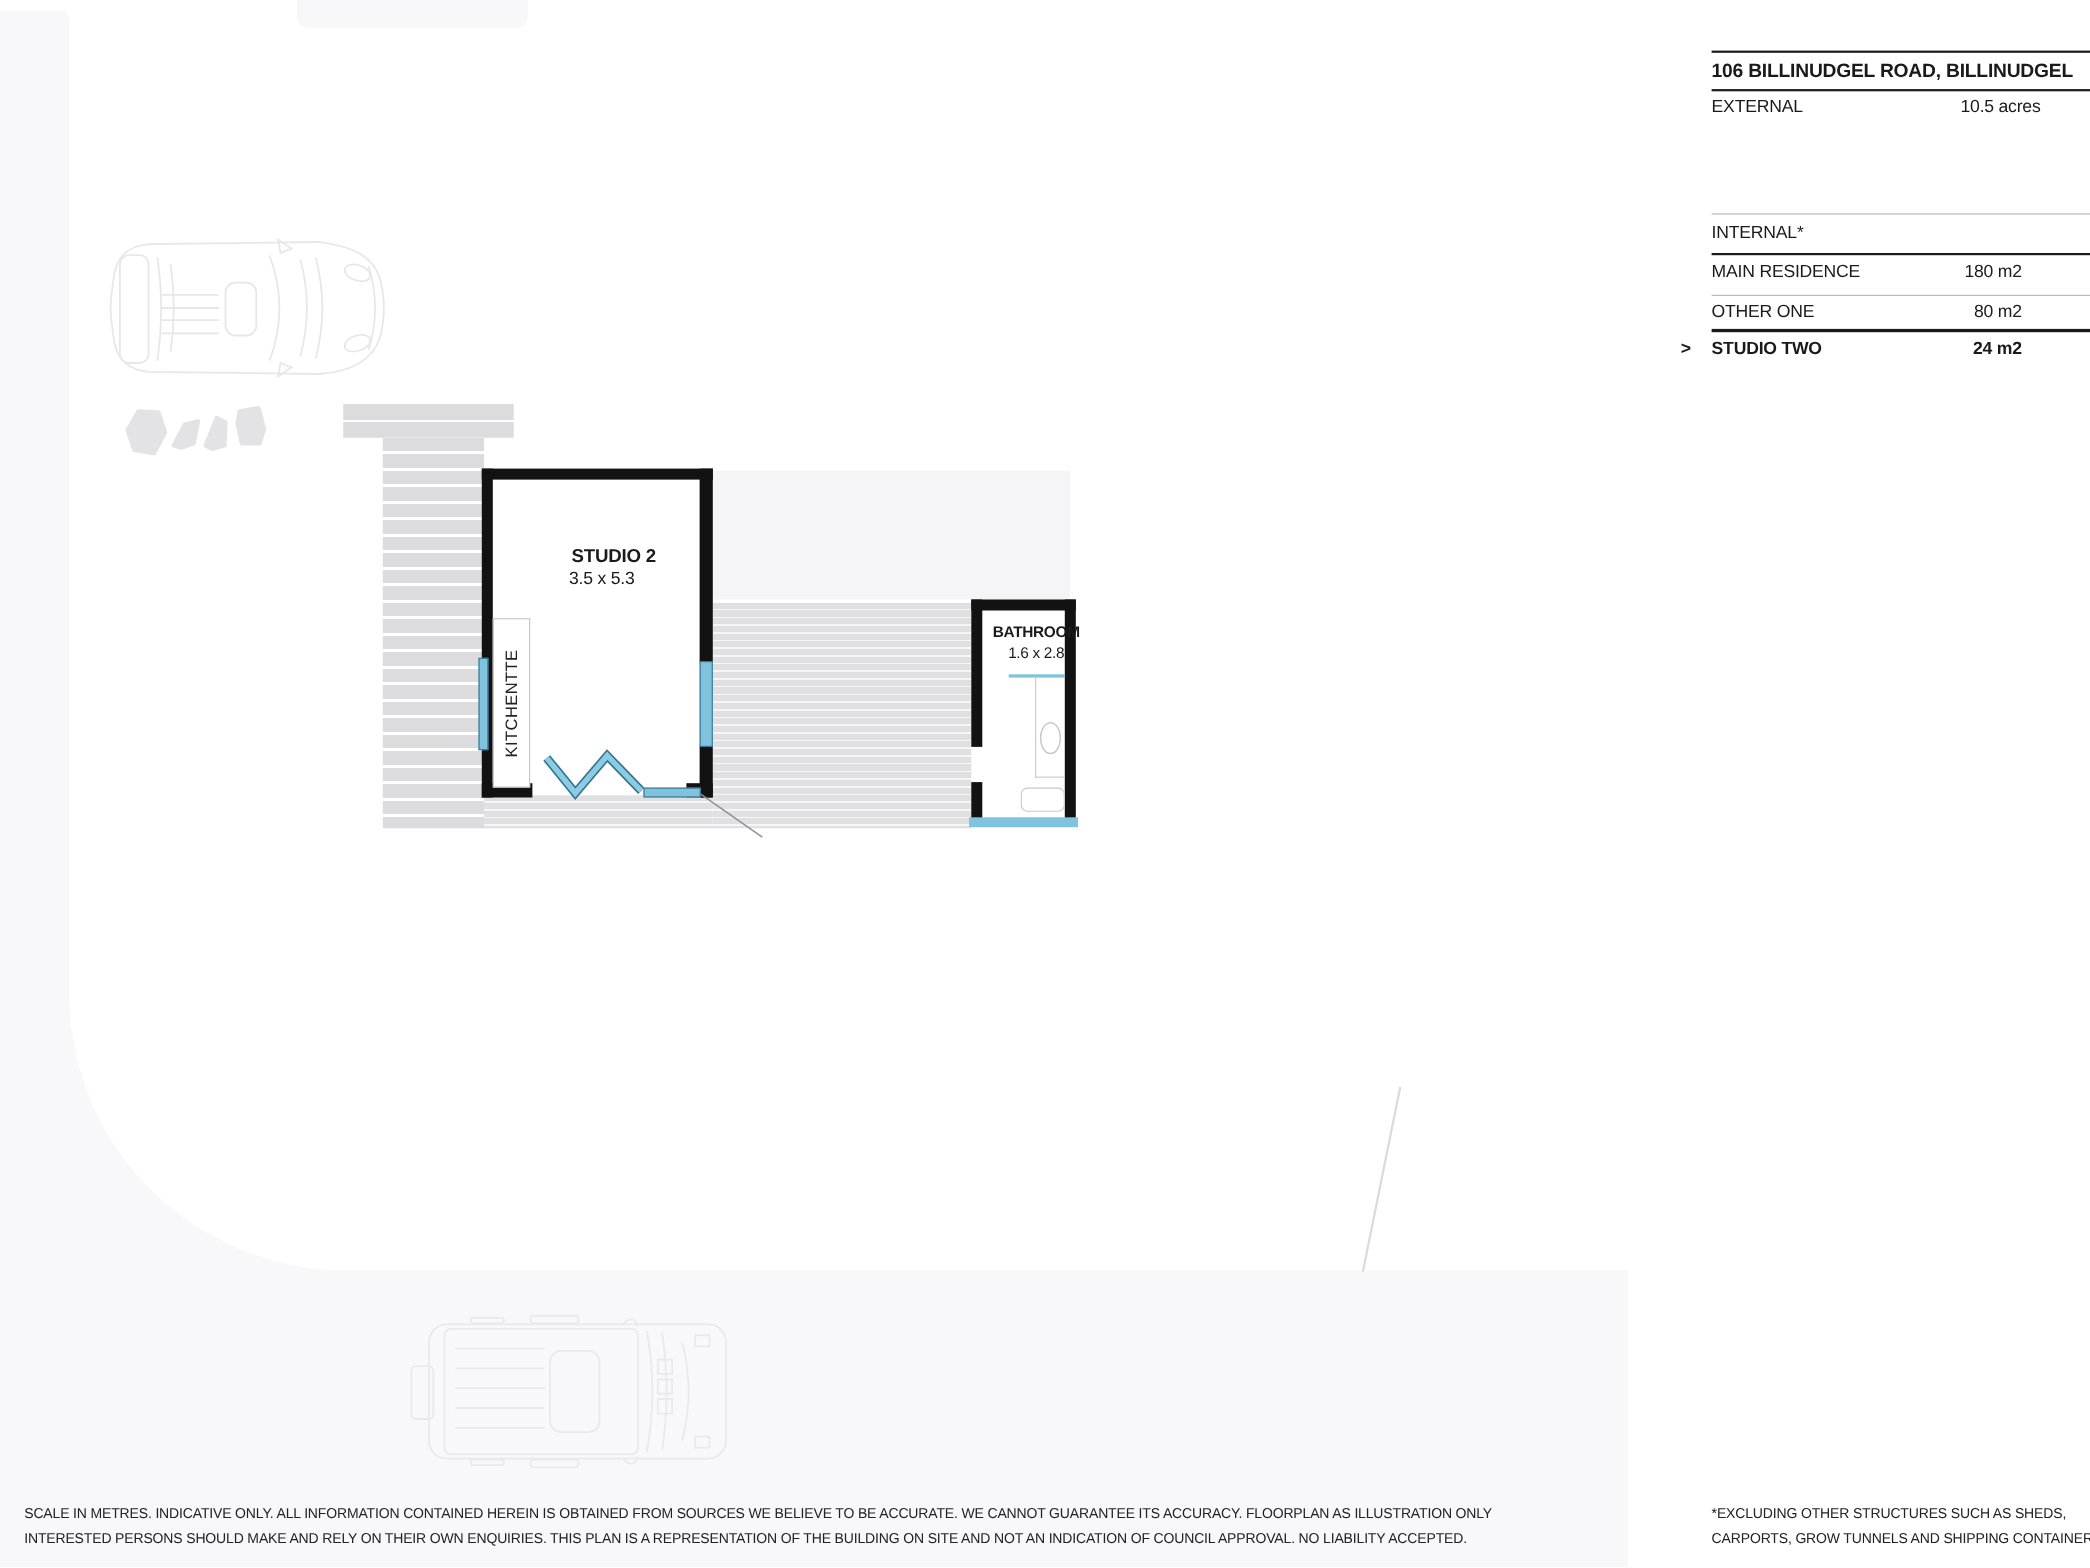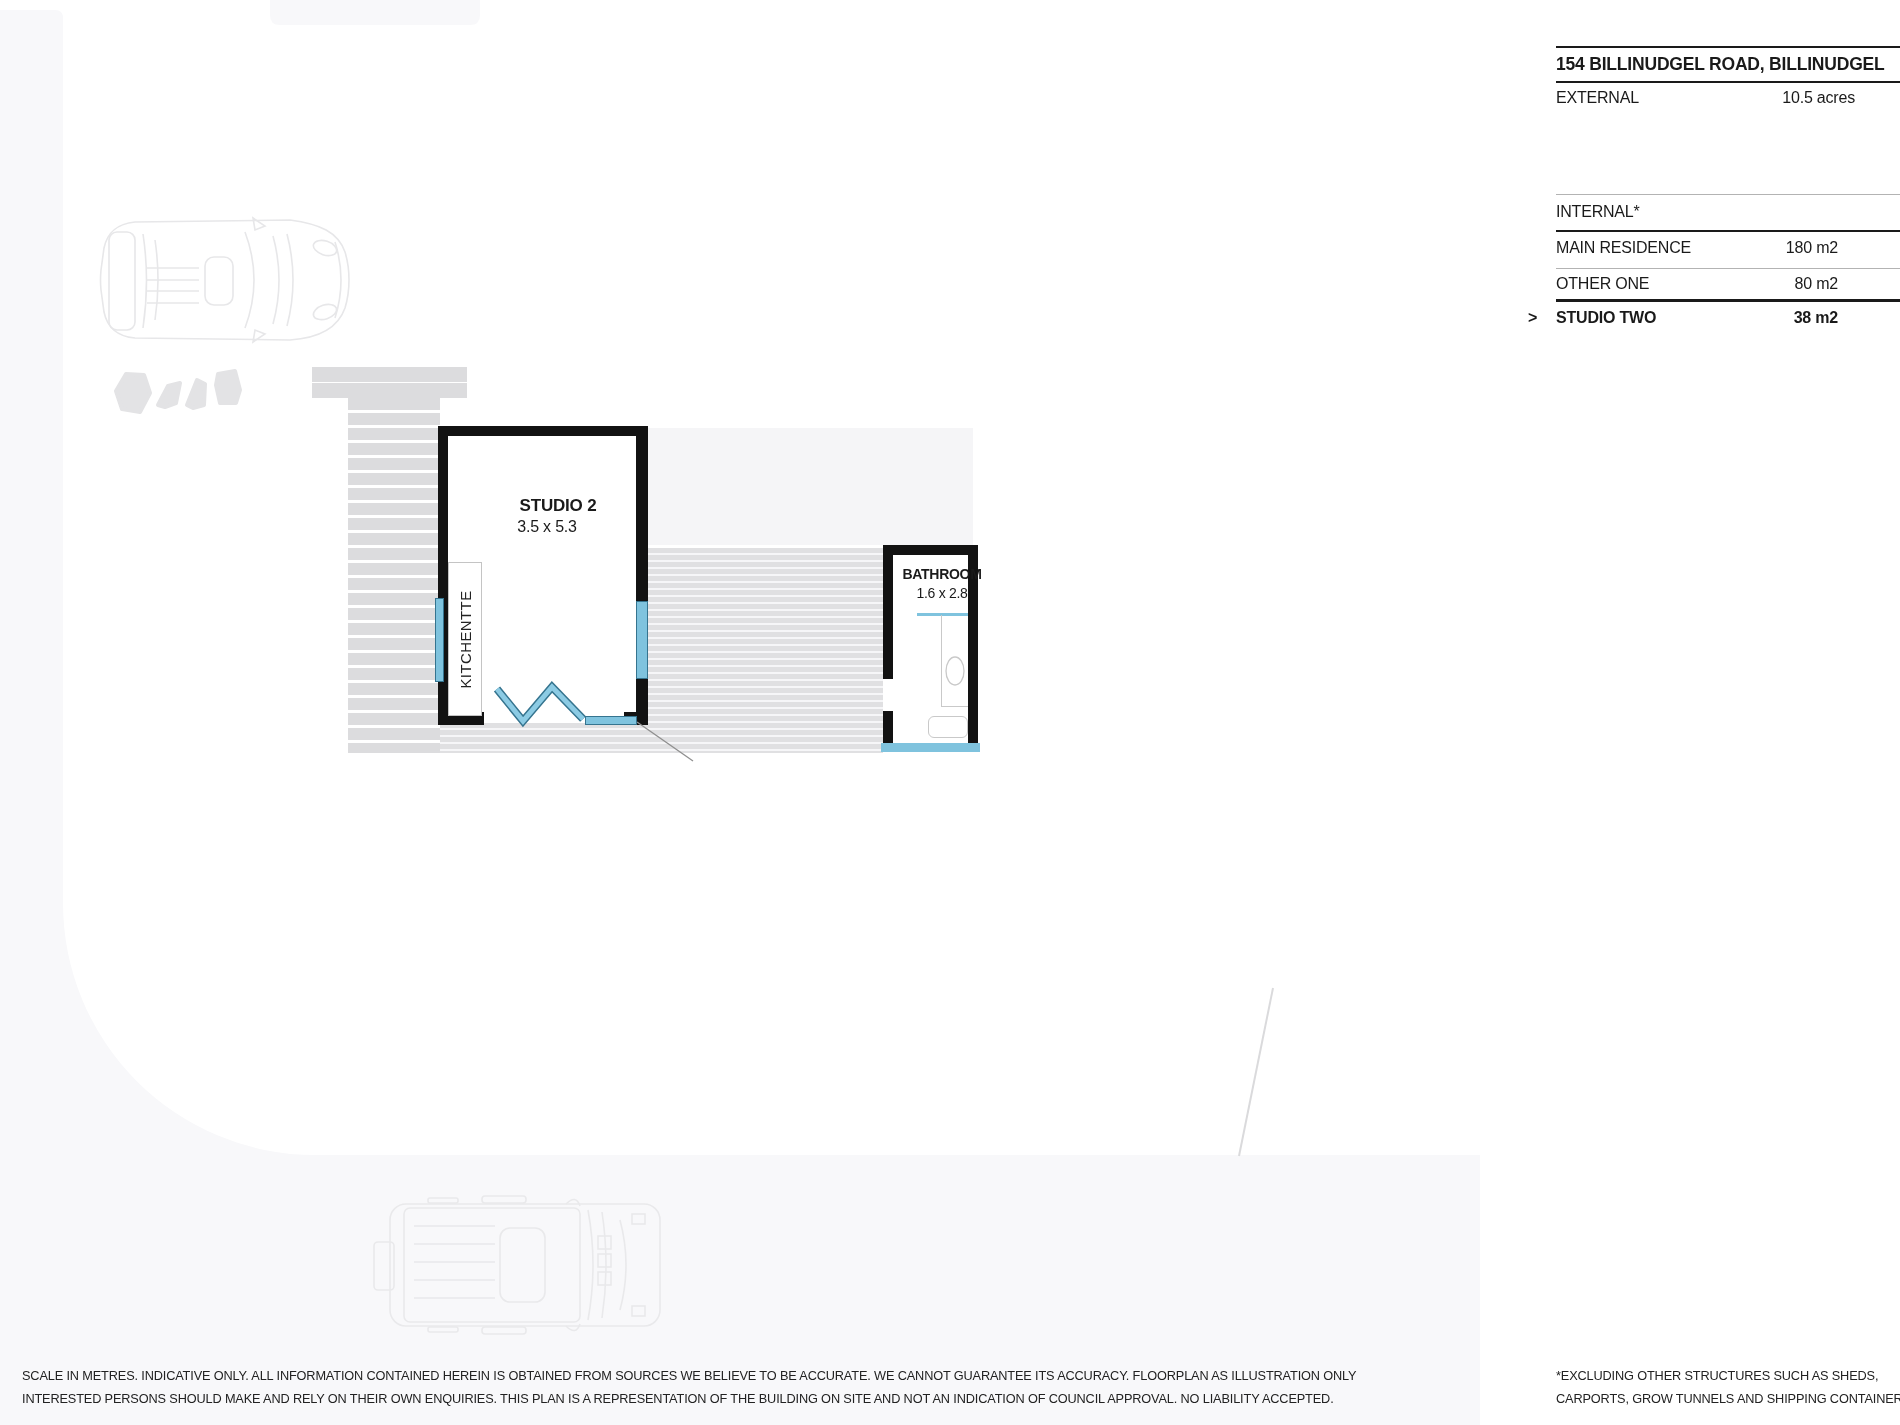--- a/index.html
+++ b/index.html
@@ -166,21 +166,21 @@
     <div class="rl-dims">1.6 x 2.8</div>
   </div>
 
   <svg class="abs" style="left:0;top:0;pointer-events:none;" width="1900" height="1425" viewBox="0 0 1900 1425">
     <line x1="637" y1="722" x2="693" y2="761" stroke="#8f8f8f" stroke-width="1.3"></line>
     <line x1="1273" y1="988" x2="1239" y2="1156" stroke="#dadadc" stroke-width="2"></line>
   </svg>
 
   <div class="abs info-table">
     <div class="it-rule rule-dark" style="top:6px;height:2px;"></div>
-    <div class="it-title">154 BILLINUDGEL ROAD, BILLINUDGEL</div>
+    <div class="it-title">106 BILLINUDGEL ROAD, BILLINUDGEL</div>
     <div class="it-rule rule-dark" style="top:41px;height:1.5px;"></div>
 
     <div class="it-row" style="top:49px;">
       <span class="lbl">EXTERNAL</span>
       <span class="val" style="right:45px;margin-left:28px;">10.5 acres</span>
     </div>
 
     <div class="it-rule rule-light" style="top:154px;height:1px;"></div>
     <div class="it-sec" style="top:163px;">INTERNAL*</div>
     <div class="it-rule rule-dark" style="top:190px;height:1.5px;"></div>
@@ -193,21 +193,21 @@
 
     <div class="it-row" style="top:235px;">
       <span class="lbl">OTHER ONE</span>
       <span class="val" style="right:62px;">80 m2</span>
     </div>
     <div class="it-rule rule-dark" style="top:259px;height:2.5px;"></div>
 
     <div class="it-row sel" style="top:269px;">
       <span class="chev">&gt;</span>
       <span class="lbl">STUDIO TWO</span>
-      <span class="val" style="right:62px;">38 m2</span>
+      <span class="val" style="right:62px;">24 m2</span>
     </div>
   </div>
 
   <div class="abs foot" style="left:22px;top:1368px;">SCALE IN METRES. INDICATIVE ONLY. ALL INFORMATION CONTAINED HEREIN IS OBTAINED FROM SOURCES WE BELIEVE TO BE ACCURATE. WE CANNOT GUARANTEE ITS ACCURACY. FLOORPLAN AS ILLUSTRATION ONLY</div>
   <div class="abs foot" style="left:22px;top:1391px;">INTERESTED PERSONS SHOULD MAKE AND RELY ON THEIR OWN ENQUIRIES. THIS PLAN IS A REPRESENTATION OF THE BUILDING ON SITE AND NOT AN INDICATION OF COUNCIL APPROVAL. NO LIABILITY ACCEPTED.</div>
   <div class="abs foot" style="left:1556px;top:1368px;">*EXCLUDING OTHER STRUCTURES SUCH AS SHEDS,</div>
   <div class="abs foot" style="left:1556px;top:1391px;">CARPORTS, GROW TUNNELS AND SHIPPING CONTAINERS</div>
 
 </div>
 

